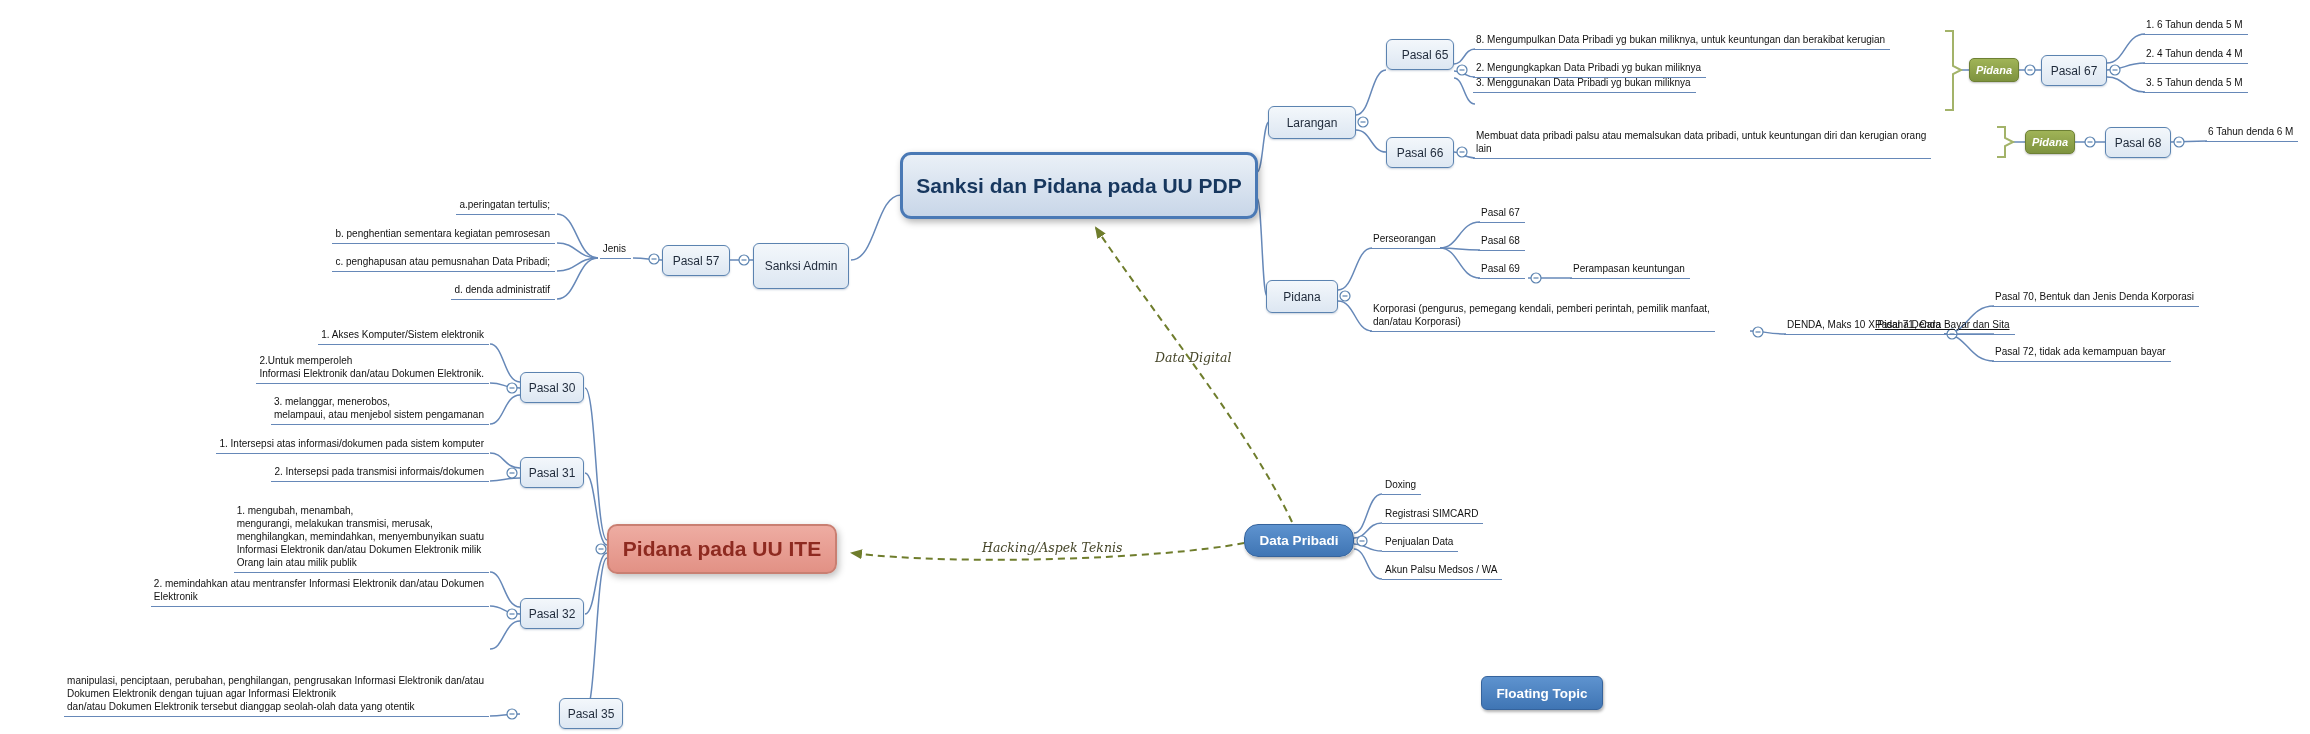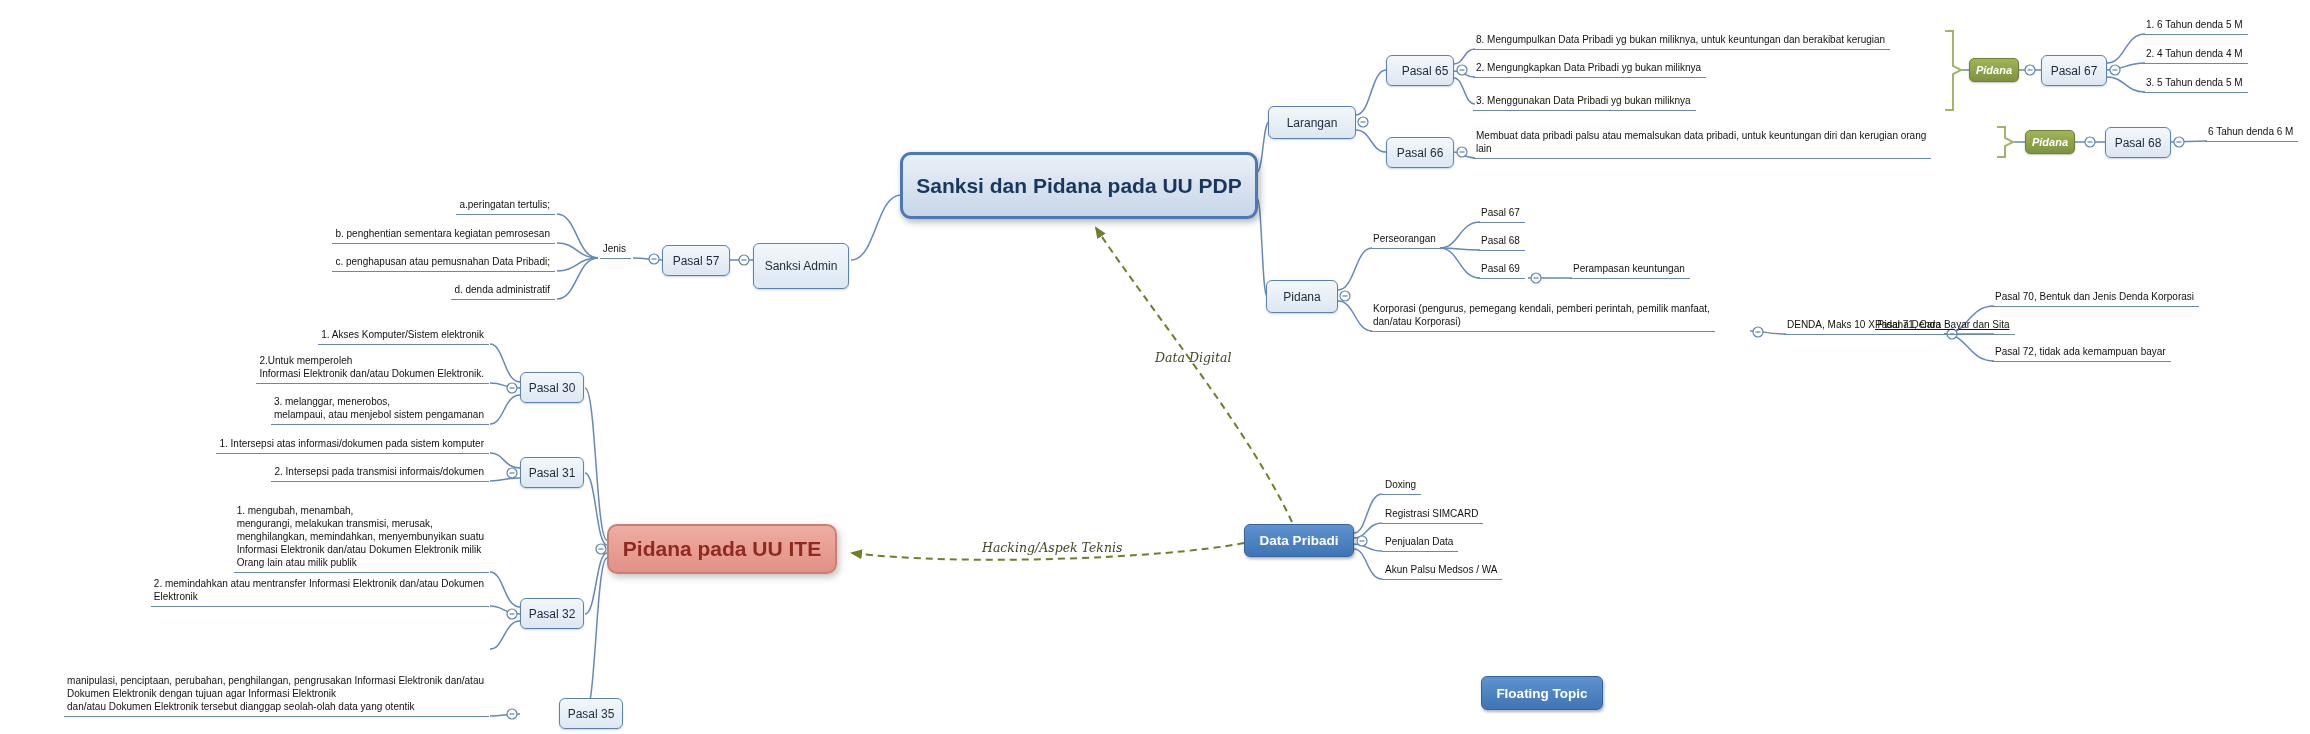--- a/index.html
+++ b/index.html
@@ -177,24 +177,24 @@
       <g>
           <circle cx="1362" cy="541" r="5" fill="#fff" stroke="#5b83b0" stroke-width="1.2"></circle>
           <line x1="1359.5" y1="541" x2="1364.5" y2="541" stroke="#5b83b0" stroke-width="1.2"></line>
         </g>
     </g>
   </svg>
 
   <div class="node central" style="left:900px;top:152px;width:358px;height:67px;">Sanksi dan Pidana pada UU PDP</div>
 
   <div class="node box" style="left:1268px;top:106px;width:88px;height:33px;">Larangan</div>
-  <div class="node box" style="left:1386px;top:55px;width:68px;height:31px;padding-left:10px;">Pasal 65</div>
+  <div class="node box" style="left:1386px;top:39px;width:68px;height:31px;padding-left:10px;">Pasal 65</div>
   <div class="ut" style="left:1473px;top:32px;">8. Mengumpulkan Data Pribadi yg bukan miliknya, untuk keuntungan dan berakibat kerugian</div>
   <div class="ut" style="left:1473px;top:60px;">2. Mengungkapkan Data Pribadi yg bukan miliknya</div>
-  <div class="ut" style="left:1473px;top:93px;">3. Menggunakan Data Pribadi yg bukan miliknya</div>
+  <div class="ut" style="left:1473px;top:75px;">3. Menggunakan Data Pribadi yg bukan miliknya</div>
   <div class="node green" style="left:1969px;top:58px;width:50px;height:24px;">Pidana</div>
   <div class="node box" style="left:2041px;top:55px;width:66px;height:31px;">Pasal 67</div>
   <div class="ut" style="left:2143px;top:17px;">1. 6 Tahun denda 5 M</div>
   <div class="ut" style="left:2143px;top:46px;">2. 4 Tahun denda 4 M</div>
   <div class="ut" style="left:2143px;top:75px;">3. 5 Tahun denda 5 M</div>
   <div class="node box" style="left:1386px;top:137px;width:68px;height:31px;">Pasal 66</div>
   <div class="ut" style="left:1473px;top:128px;">Membuat data pribadi palsu atau memalsukan data pribadi, untuk keuntungan diri dan kerugian orang
 lain</div>
   <div class="node green" style="left:2025px;top:130px;width:50px;height:24px;">Pidana</div>
   <div class="node box" style="left:2105px;top:127px;width:66px;height:31px;">Pasal 68</div>
@@ -237,21 +237,21 @@
 menghilangkan, memindahkan, menyembunyikan suatu
 Informasi Elektronik dan/atau Dokumen Elektronik milik
 Orang lain atau milik publik</div>
   <div class="ut" style="right:1821px;top:576px;">2. memindahkan atau mentransfer Informasi Elektronik dan/atau Dokumen
 Elektronik</div>
   <div class="node box" style="left:520px;top:698px;width:64px;height:31px;margin-left:39px;">Pasal 35</div>
   <div class="ut" style="right:1821px;top:673px;">manipulasi, penciptaan, perubahan, penghilangan, pengrusakan Informasi Elektronik dan/atau
 Dokumen Elektronik dengan tujuan agar Informasi Elektronik
 dan/atau Dokumen Elektronik tersebut dianggap seolah-olah data yang otentik</div>
 
-  <div class="node bluefill" style="left:1244px;top:524px;width:110px;height:33px;">Data Pribadi</div>
+  <div class="node bluefill" style="left:1244px;top:524px;width:110px;height:33px;border-radius:14px;">Data Pribadi</div>
   <div class="ut" style="left:1382px;top:477px;">Doxing</div>
   <div class="ut" style="left:1382px;top:506px;">Registrasi SIMCARD</div>
   <div class="ut" style="left:1382px;top:534px;">Penjualan Data</div>
   <div class="ut" style="left:1382px;top:562px;">Akun Palsu Medsos / WA</div>
 
   <div class="node bluefill" style="left:1481px;top:676px;width:122px;height:34px;">Floating Topic</div>
 
   <div class="rlabel" style="left:1155px;top:350px;">Data Digital</div>
   <div class="rlabel" style="left:982px;top:540px;">Hacking/Aspek Teknis</div>
 

